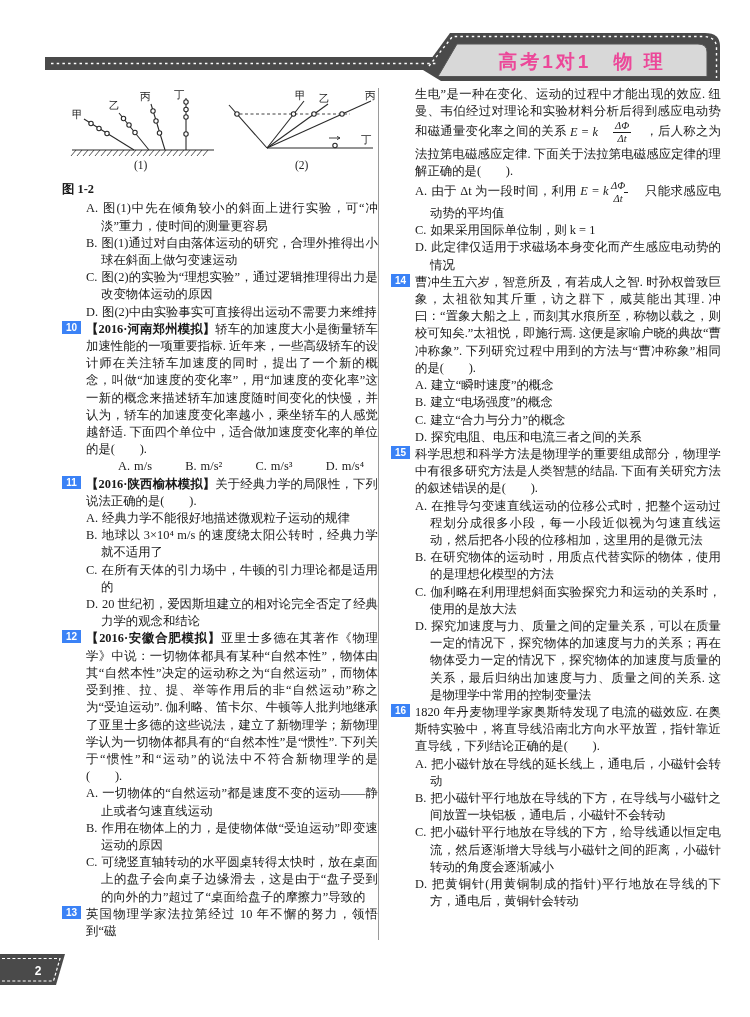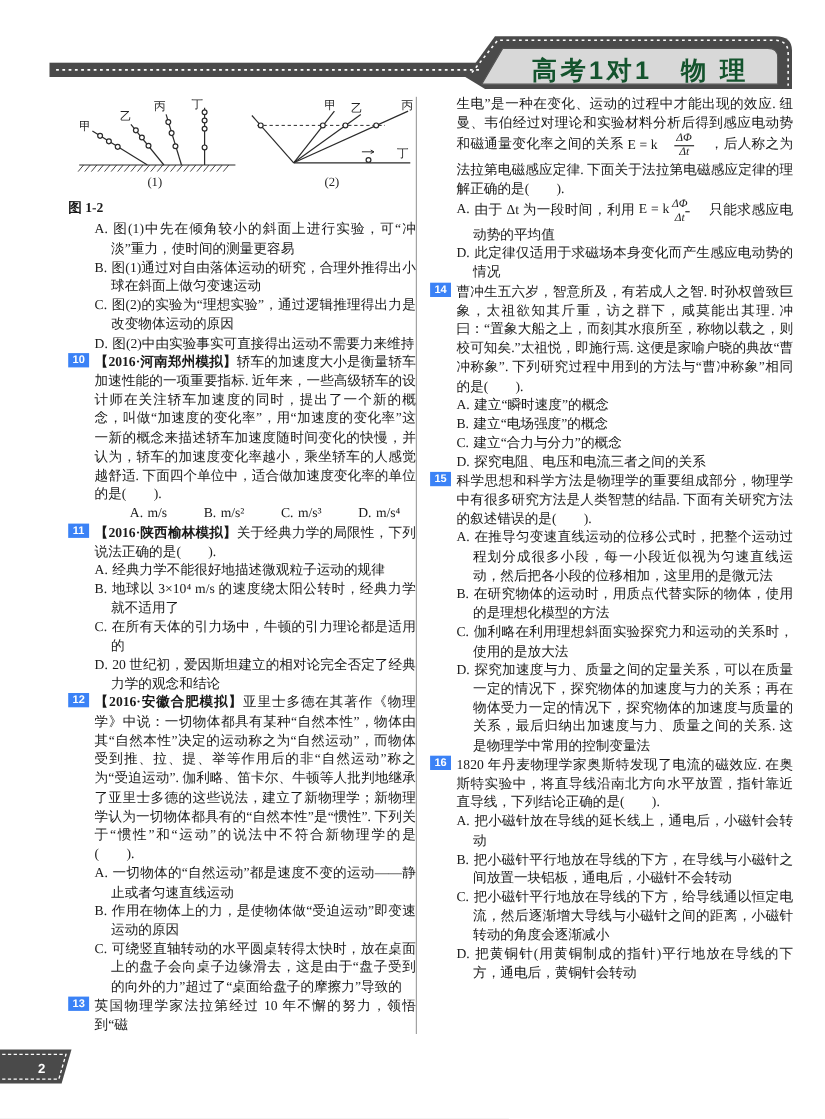--- a/index.html
+++ b/index.html
@@ -1,38 +1,38 @@
 <!DOCTYPE html>
 <html><head>
 <meta charset="utf-8">
 <style>
   html,body { margin:0; padding:0; background:#e8e8e8; }
   .page { position:relative; width:750px; height:1017px; background:#ffffff;
           font-family:"Liberation Serif", serif; color:#1a1a1a; overflow:hidden; margin:0 auto; }
   .header-svg { position:absolute; left:0; top:0; }
   .header-title { position:absolute; left:457px; top:49px; width:250px; text-align:center;
-                  font-family:"Liberation Sans", sans-serif; font-weight:bold; font-size:23px;
-                  letter-spacing:3px; color:#14532d; }
+                  font-family:"Liberation Sans", sans-serif; font-weight:bold; font-size:19px;
+                  letter-spacing:3px; color:#ec4899; }
   .divider { position:absolute; left:378px; top:88px; width:1px; height:852px; background:#9a9a9a; }
   .col { position:absolute; font-size:12.4px; line-height:17.2px; text-align:justify; }
   .col-left  { left:62px;  top:88px; width:316px; }
   .col-right { left:391px; top:86px; width:330px; }
   .question { position:relative; padding-left:24px; }
   .qnum { position:absolute; left:0; top:0; width:19px; height:13px; background:#3b82f6;
           color:#fff; font-family:"Liberation Sans", sans-serif; font-weight:bold;
           font-size:10px; line-height:13px; text-align:center; }
   .src { font-weight:bold; }
   .opt { padding-left:15px; text-indent:-15px; }
   .olabel { margin-right:4px; }
   .opt-row { display:flex; justify-content:space-between; padding-right:14px;margin-left:32px; }
   .frac { display:inline-block; vertical-align:-0.65em; text-align:center;
           font-size:10.5px; line-height:1.15; font-style:italic; margin:0 14px; }
   .fnum { display:block; border-bottom:1px solid #1a1a1a; padding:0 2px; }
   .fden { display:block;text-align:center; }
-  .flhs { margin-right:1px; }
+  .flhs { font-style:italic; margin-right:1px; }
   .figure { width:316px; }
   .fig-caption { text-align:left; font-weight:bold; margin:2px 0 2px 0; }
   .fig-svg text { font-family:"Liberation Serif", serif; font-size:10.5px; fill:#222; }
   .fig-svg .sub { font-size:11.5px; }
   .footer-tab { position:absolute; left:0; top:952px; }
   .footer-tab text { font-family:"Liberation Sans", sans-serif; }
 </style>
 </head>
 <body>
 
@@ -152,20 +152,21 @@
     </div>
   </div>
 
   <div class="col col-right">
 
     <div class="question">
       <div class="stem">
         <span>生电”是一种在变化、运动的过程中才能出现的效应. 纽曼、韦伯经过对理论和实验材料分析后得到感应电动势和磁通量变化率之间的关系 </span><span class="formula"><span class="flhs">E = k</span><span class="frac"><span class="fnum">ΔΦ</span><span class="fden">Δt</span></span></span><span>，后人称之为法拉第电磁感应定律. 下面关于法拉第电磁感应定律的理解正确的是(　　).</span>
       </div>
       <div class="opt"><span class="olabel">A.</span><span>由于 Δt 为一段时间，利用 </span><span class="formula"><span class="flhs">E = k</span><span class="frac"><span class="fnum">ΔΦ</span><span class="fden">Δt</span></span></span><span> 只能求感应电动势的平均值</span></div>
+      <div class="opt"><span class="olabel">C.</span><span>如果采用国际单位制，则 k = 1</span></div>
       <div class="opt"><span class="olabel">D.</span><span>此定律仅适用于求磁场本身变化而产生感应电动势的情况</span></div>
     </div>
 
     <div class="question">
       <span class="qnum">14</span>
       <div class="stem"><span>曹冲生五六岁，智意所及，有若成人之智. 时孙权曾致巨象，太祖欲知其斤重，访之群下，咸莫能出其理. 冲曰：“置象大船之上，而刻其水痕所至，称物以载之，则校可知矣.”太祖悦，即施行焉. 这便是家喻户晓的典故“曹冲称象”. 下列研究过程中用到的方法与“曹冲称象”相同的是(　　).</span></div>
       <div class="opt"><span class="olabel">A.</span><span>建立“瞬时速度”的概念</span></div>
       <div class="opt"><span class="olabel">B.</span><span>建立“电场强度”的概念</span></div>
       <div class="opt"><span class="olabel">C.</span><span>建立“合力与分力”的概念</span></div>
       <div class="opt"><span class="olabel">D.</span><span>探究电阻、电压和电流三者之间的关系</span></div>

